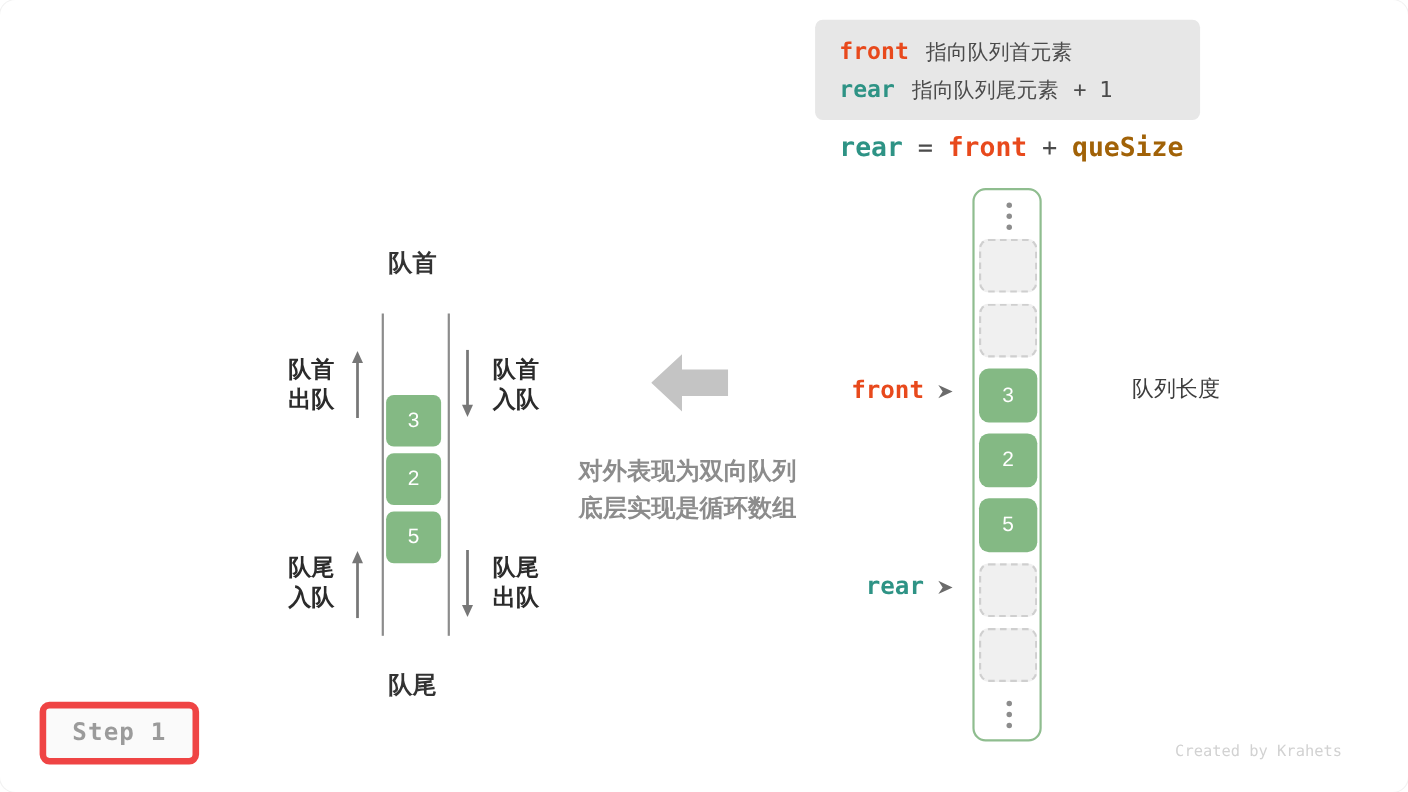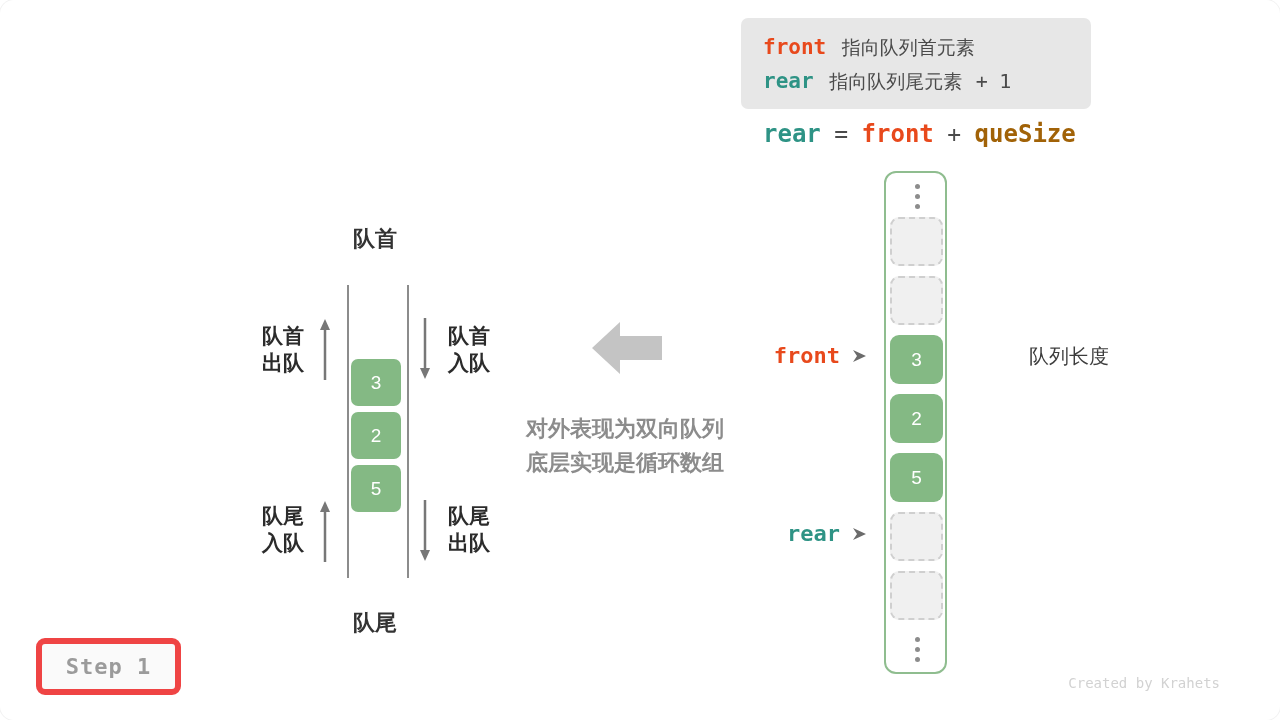--- a/index.html
+++ b/index.html
@@ -237,21 +237,21 @@
   #ptr-rear-head  { left: 852px; top: 526px; }
 
   
   #size-note {
     position: absolute;
     left: 1029px;
     top: 340px;
     white-space: nowrap;
   }
   #size-note .note-cn {
-    font-family: Liberation Sans, sans-serif;
+    font-family: Liberation Mono, monospace;
     font-size: 20px;
     color: #3d3d3d;
     line-height: 32px;
     text-align: right;
   }
   #size-note .note-eq {
     line-height: 36px;
     font-size: 22px;
     color: #4b4b4b;
   }

